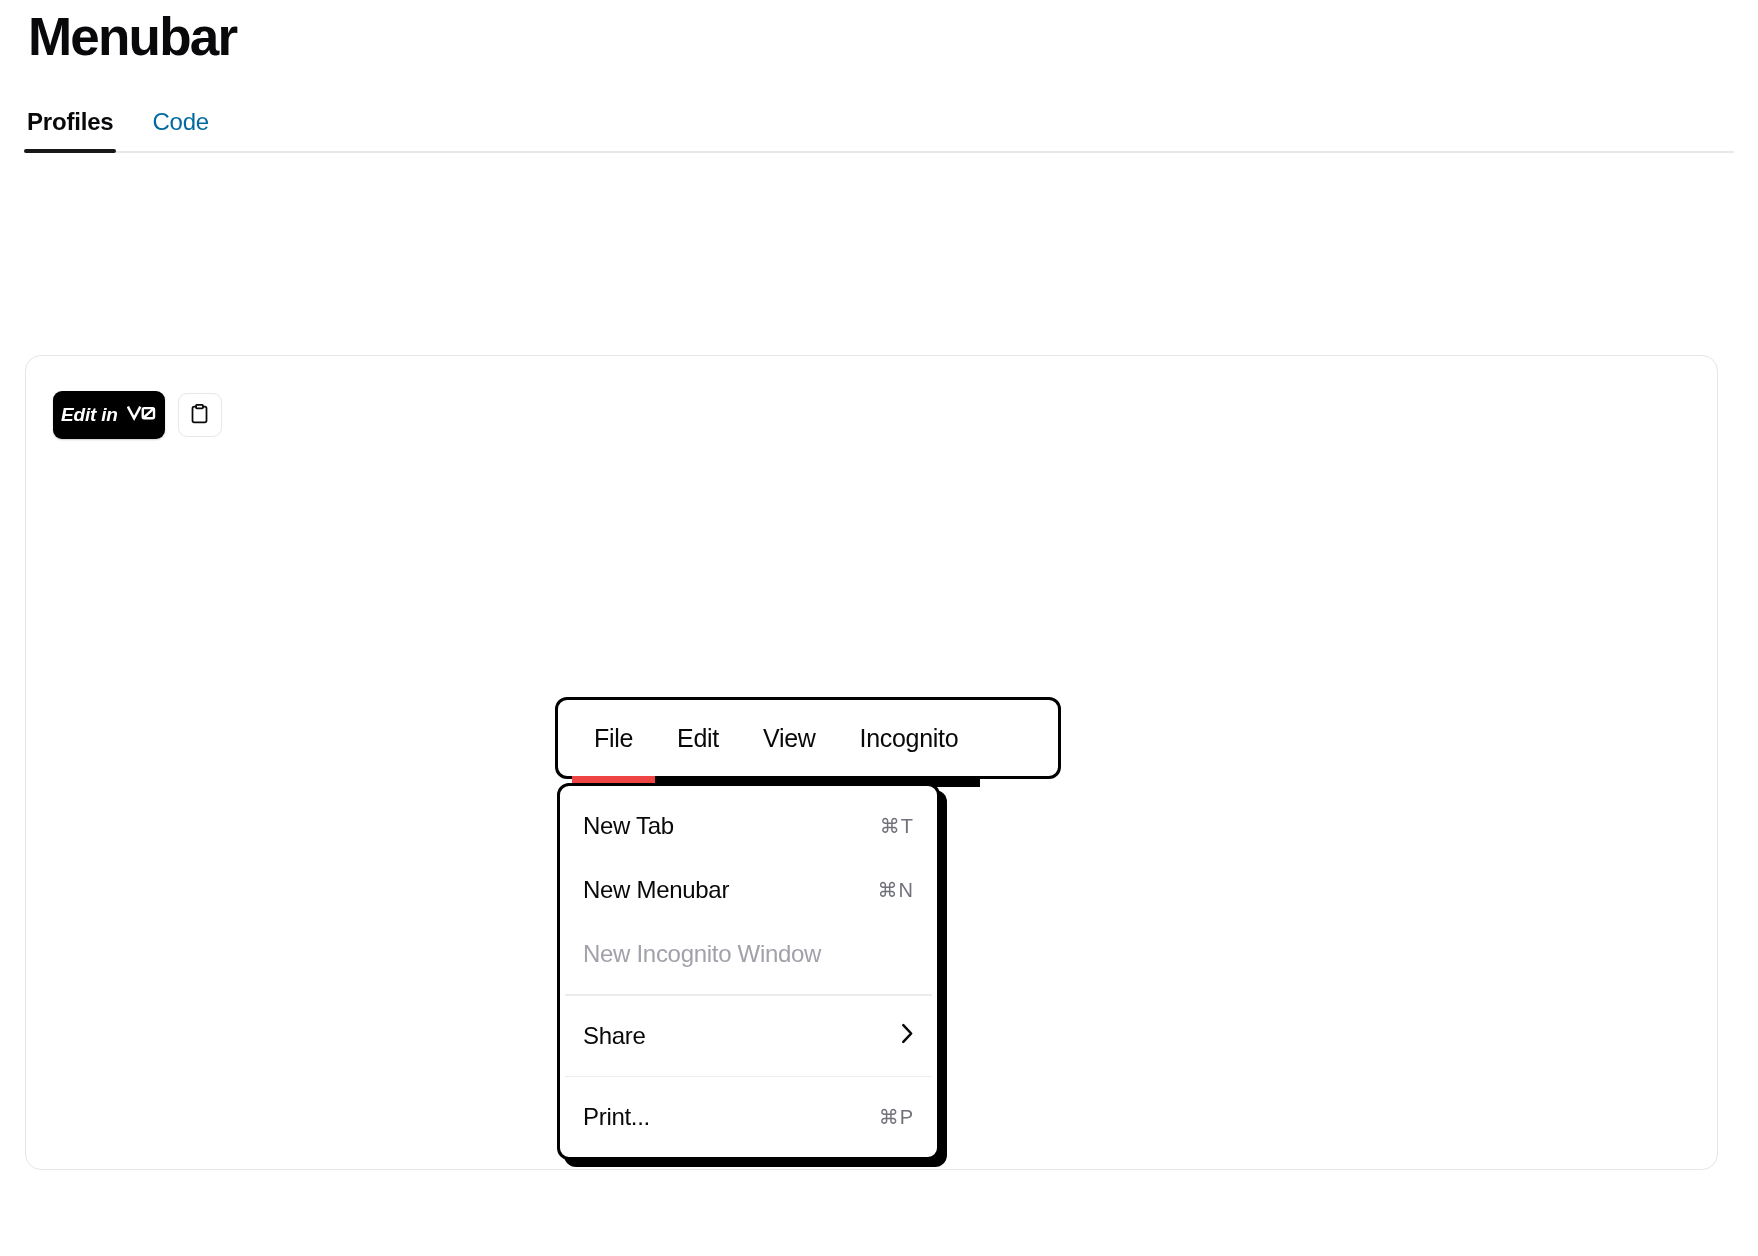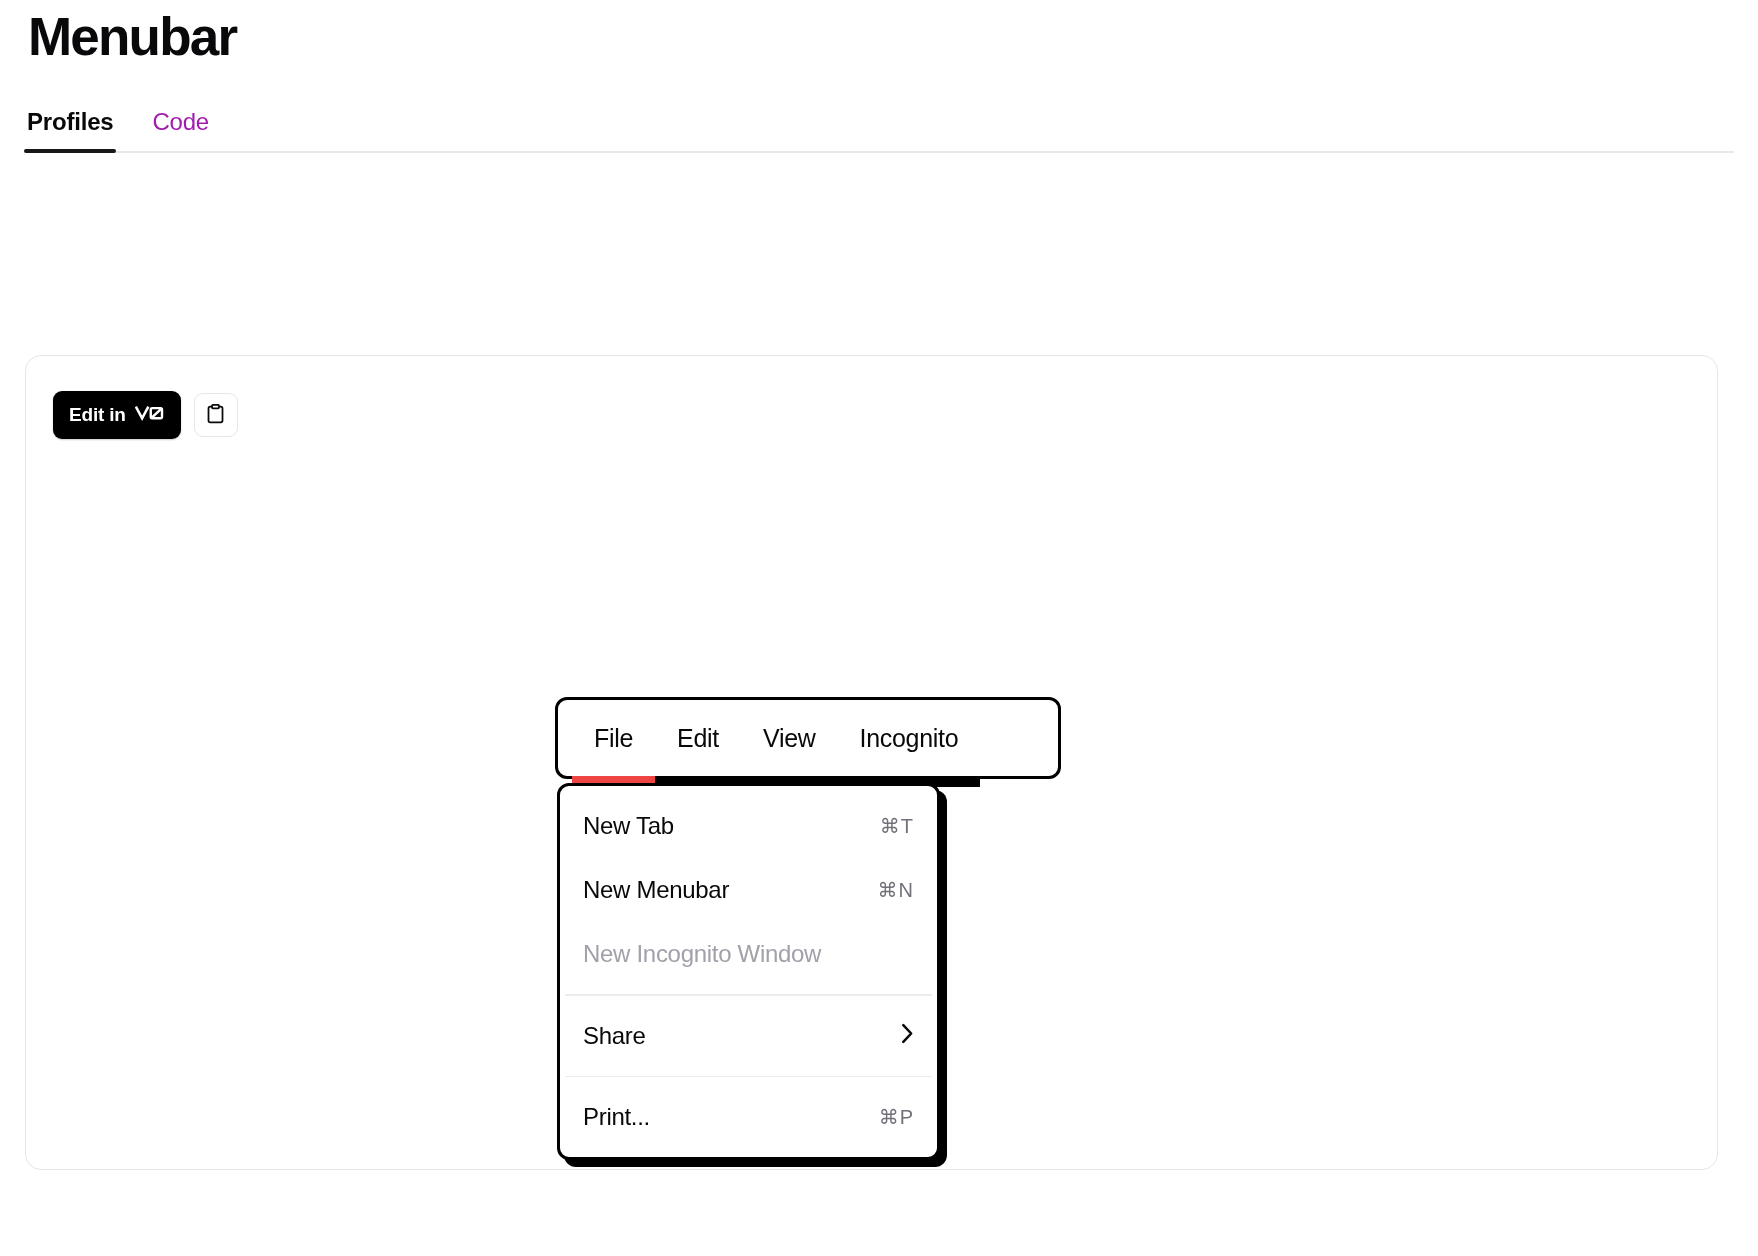--- a/index.html
+++ b/index.html
@@ -60,21 +60,21 @@
     align-items: flex-end;
     gap: 33px;
     position: relative;
     z-index: 2;
   }
   .tab {
     position: relative;
     font-size: 24px;
     line-height: 30px;
     padding: 0 3px 16px 3px;
-    color: #a21caf;
+    color: #0369a1;
     font-weight: 400;
     letter-spacing: -0.2px;
     cursor: pointer;
     background: none;
     border: none;
     font-family: inherit;
   }
   .tab.active {
     color: #09090b;
     font-weight: 700;
@@ -109,31 +109,32 @@
     display: flex;
     align-items: center;
     gap: 13px;
   }
 
   .edit-v0-btn {
     display: inline-flex;
     align-items: center;
     gap: 9px;
     height: 48px;
-    padding: 0 16px;
+    padding: 0 8px;
     background: #000000;
     color: #ffffff;
     border: none;
     border-radius: 9px;
     font-family: inherit;
     font-size: 19px;
     font-weight: 700;
     letter-spacing: -0.2px;
     cursor: pointer;
     box-shadow: 0 1px 2px rgba(0,0,0,.2);
+    font-style: italic;
   }
   .v0-logo { display: block; }
 
   .copy-btn {
     width: 44px;
     height: 44px;
     display: inline-flex;
     align-items: center;
     justify-content: center;
     border: 1.5px solid #e7e7e9;

